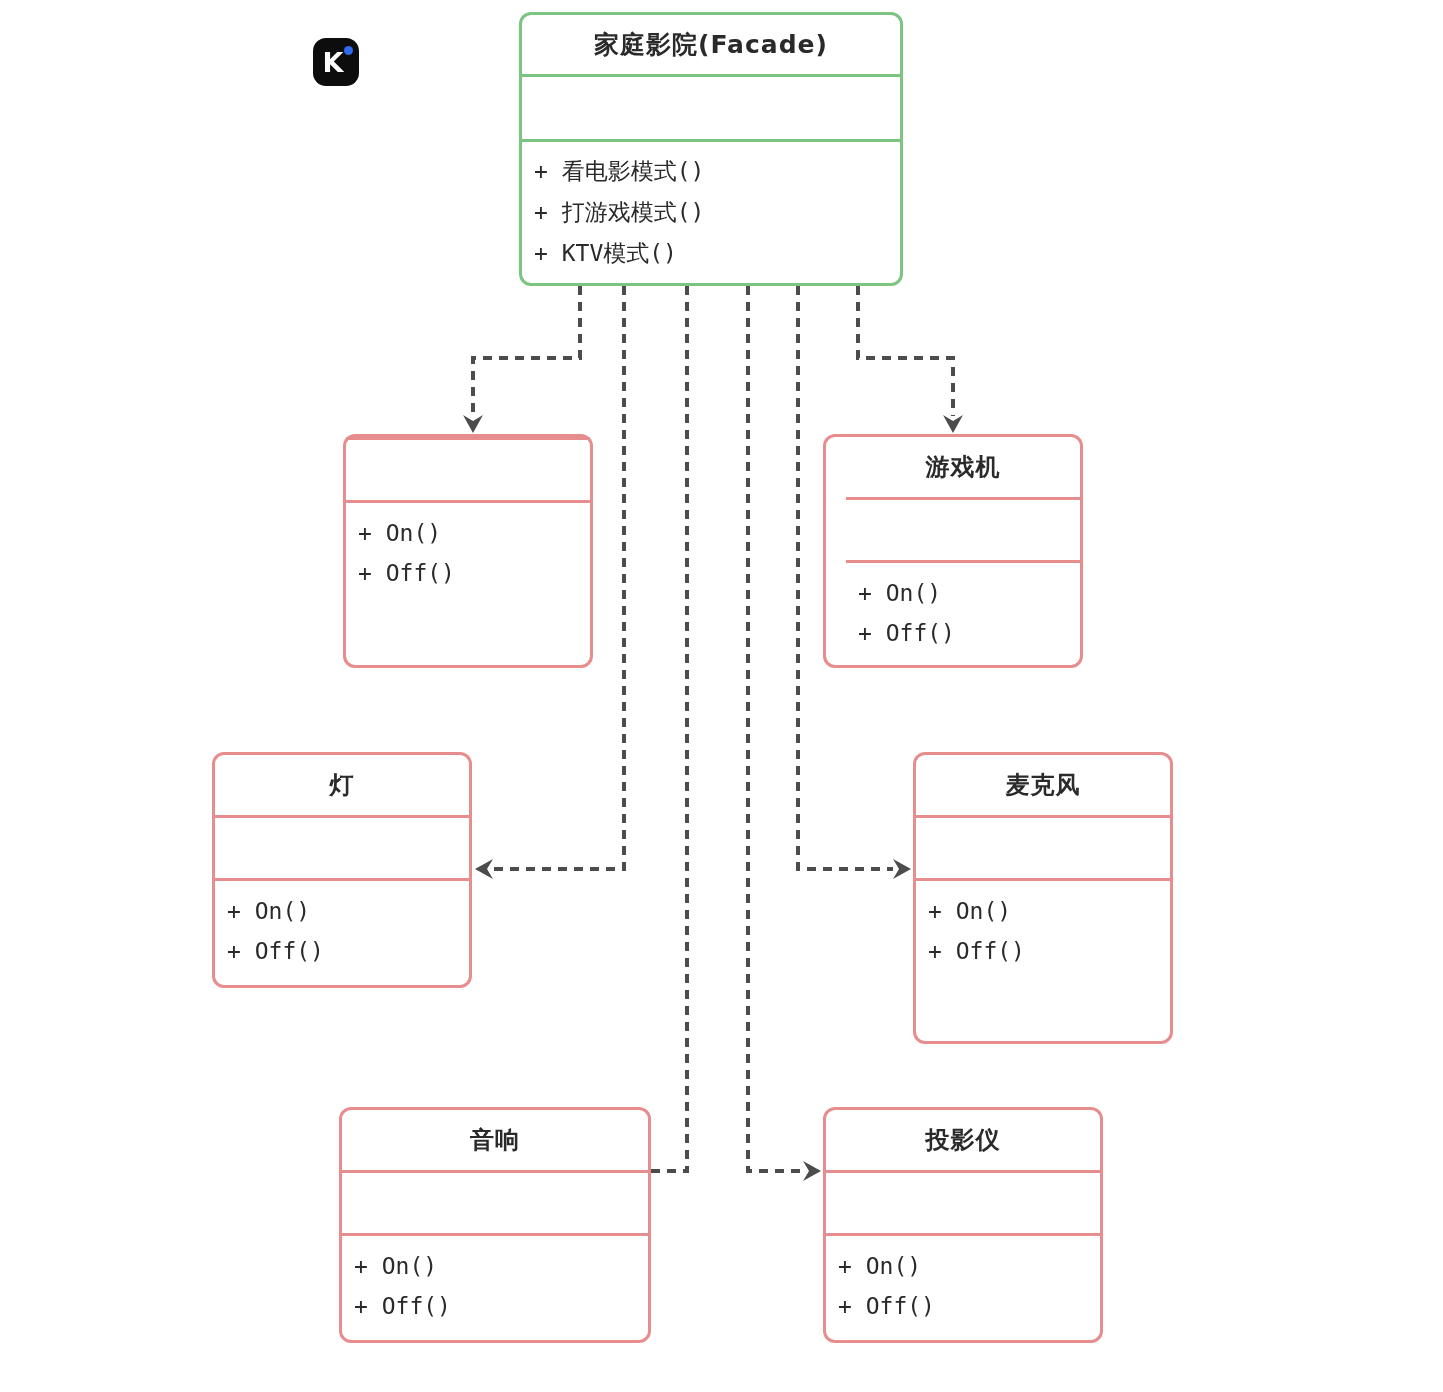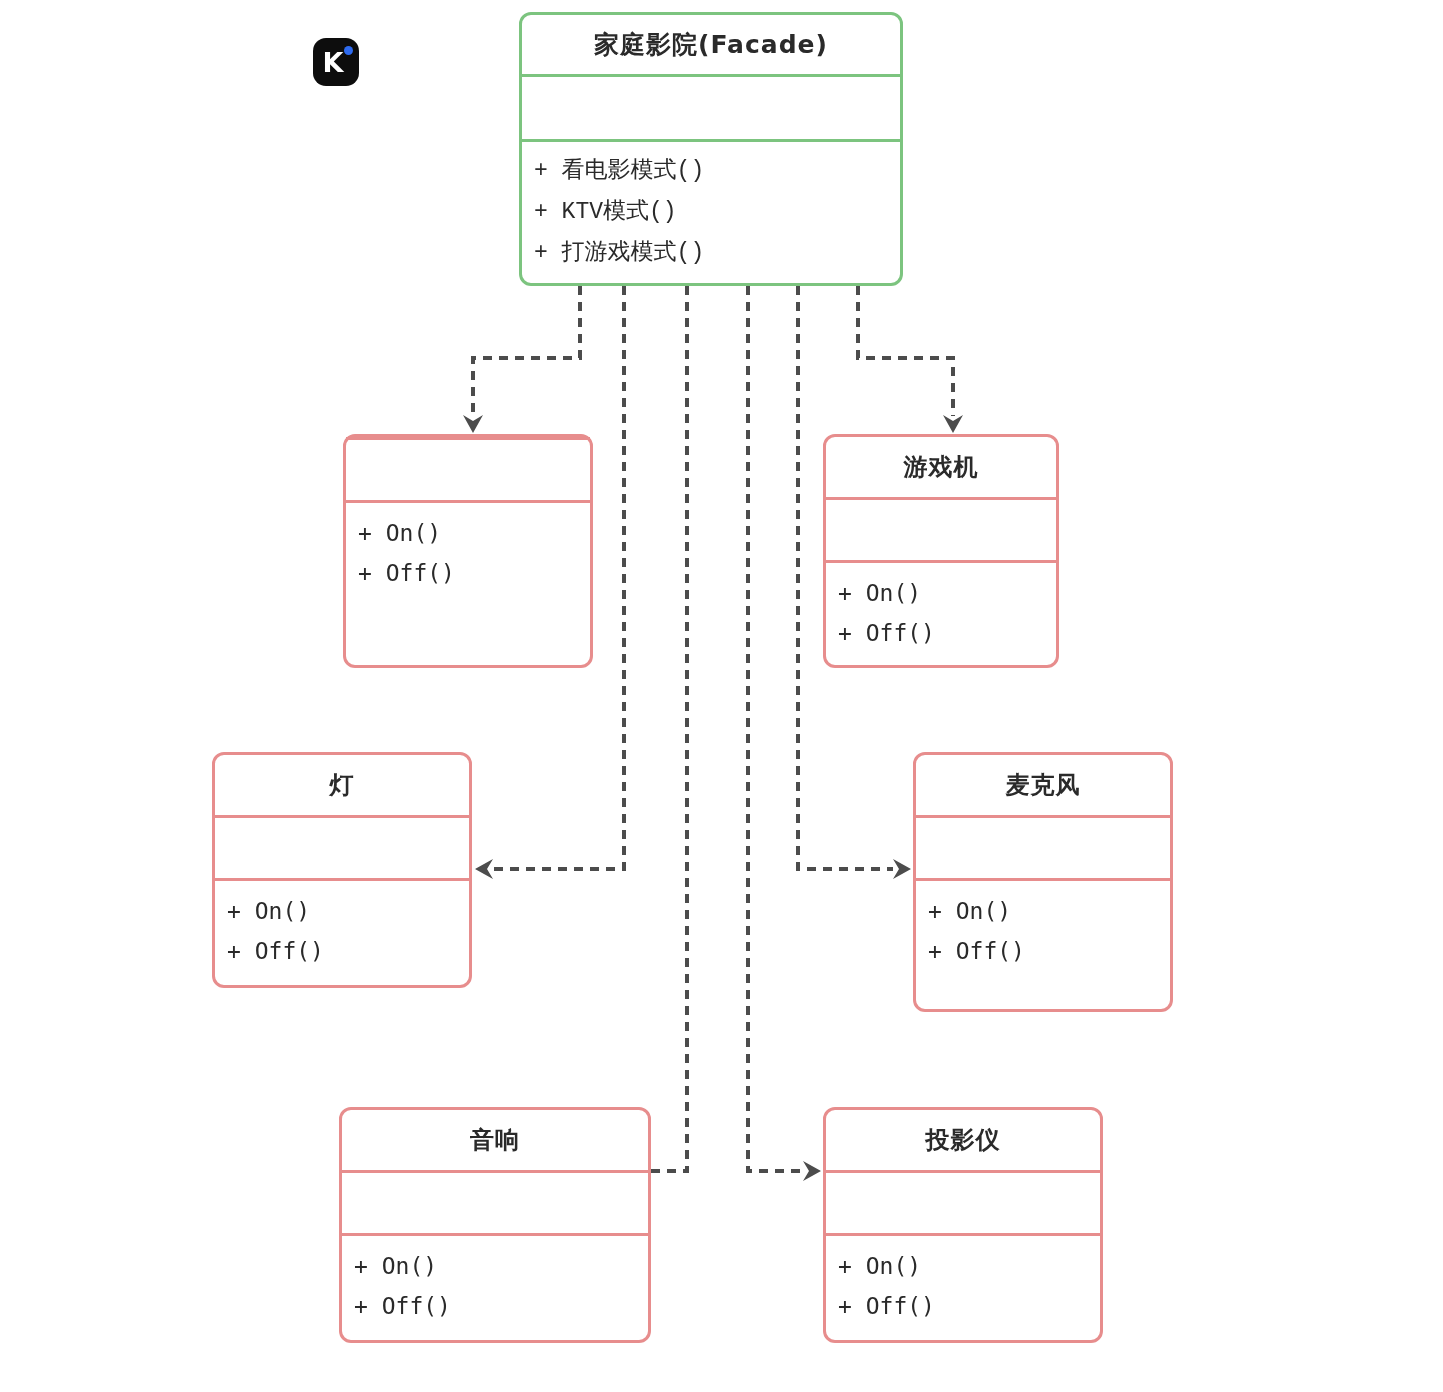--- a/index.html
+++ b/index.html
@@ -60,30 +60,30 @@
     border-top: 3px solid var(--red);
   }
   .facade .box-attrs { border-top-color: var(--green); height: 65px; }
   .subsystem .box-attrs { height: 63px; }
   .box-methods {
     flex: 1;
     border-top: 3px solid var(--red);
     padding: 10px 8px 0 12px;
     font-family: "DejaVu Sans Mono", "Liberation Mono", monospace;
   }
-  .facade .box-methods { border-top-color: var(--green); padding-top: 9px; font-family: Liberation Mono, monospace; }
+  .facade .box-methods { border-top-color: var(--green); padding-top: 9px; }
   .method { font-size: 23px; line-height: 41px; white-space: pre; }
   .subsystem .method { line-height: 40px; }
 
   
   .pos-facade    { left: 519px; top: 12px;   width: 384px; height: 274px; }
   .pos-tv        { left: 343px; top: 434px;  width: 250px; height: 234px; }
-  .pos-game      { left: 823px; top: 434px;  width: 236px; height: 234px; }
+  .pos-game      { left: 823px; top: 434px;  width: 260px; height: 234px; padding-left: 20px; }
   .pos-light     { left: 212px; top: 752px;  width: 260px; height: 236px; }
-  .pos-mic       { left: 913px; top: 752px;  width: 260px; height: 260px; }
+  .pos-mic       { left: 913px; top: 752px;  width: 260px; height: 292px; }
   .pos-speaker   { left: 339px; top: 1107px; width: 312px; height: 236px; }
   .pos-projector { left: 823px; top: 1107px; width: 280px; height: 236px; justify-content: flex-end; }
 
   
   .logo {
     position: absolute;
     left: 313px; top: 38px;
     width: 46px; height: 48px;
     background: var(--logo-bg);
     border-radius: 13px;
@@ -137,22 +137,22 @@
   <div class="logo">
     <span class="logo-letter">K</span>
     <span class="logo-dot"></span>
   </div>
 
   <div class="uml-box facade pos-facade">
     <div class="box-title">家庭影院(Facade)</div>
     <div class="box-attrs"></div>
     <div class="box-methods">
       <div class="method">+ 看电影模式()</div>
+      <div class="method">+ 打游戏模式()</div>
       <div class="method">+ KTV模式()</div>
-      <div class="method">+ 打游戏模式()</div>
     </div>
   </div>
 
   <div class="uml-box subsystem pos-tv">
     <div class="box-attrs"></div>
     <div class="box-methods">
       <div class="method">+ On()</div>
       <div class="method">+ Off()</div>
     </div>
   </div>

